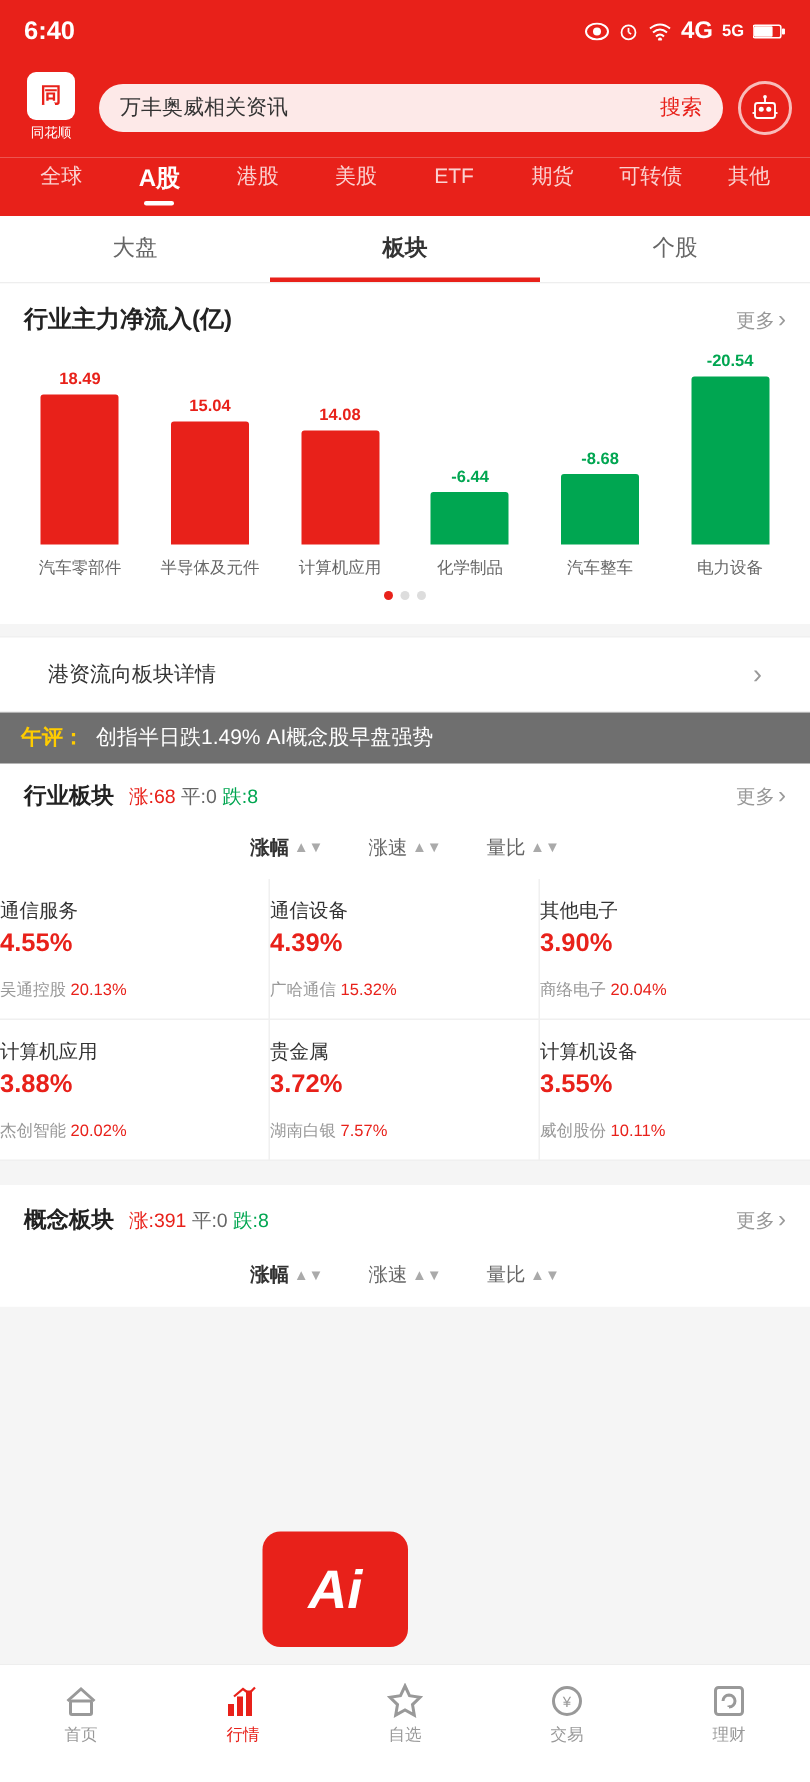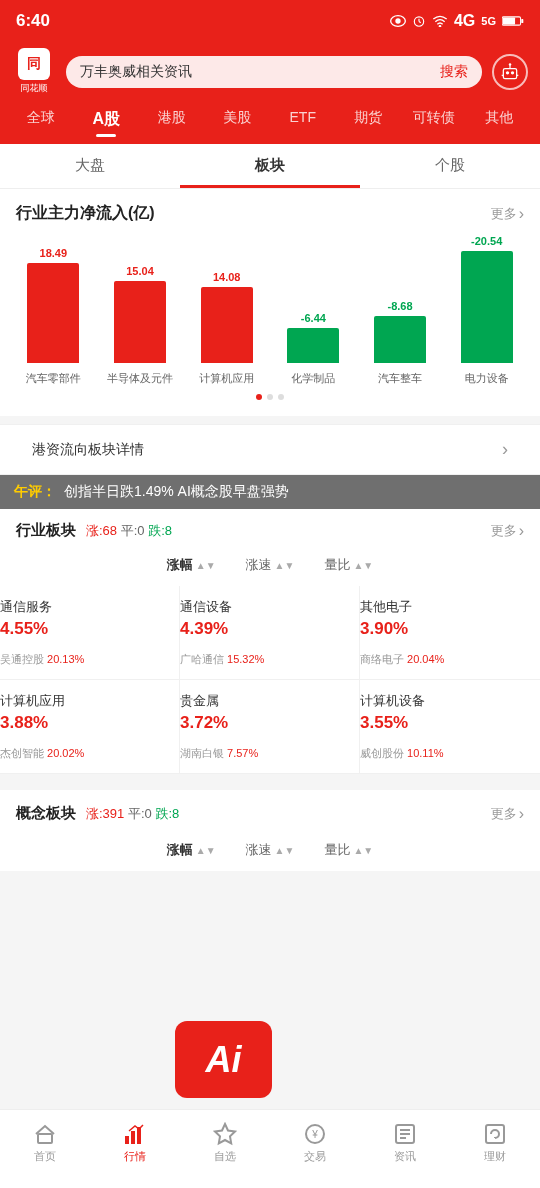--- a/index.html
+++ b/index.html
@@ -589,29 +589,20 @@
   </div>
 
   <div class="bottom-nav-item">
     <svg width="24" height="24" viewBox="0 0 24 24" fill="none" stroke="#999" stroke-width="2">
       <circle cx="12" cy="12" r="9"></circle>
       <text x="12" y="16" text-anchor="middle" fill="#999" font-size="10" stroke="none">¥</text>
     </svg>
     <span class="nav-label">交易</span>
   </div>
 
-  <div class="bottom-nav-item">
-    <svg width="24" height="24" viewBox="0 0 24 24" fill="none" stroke="#999" stroke-width="2">
-      <rect x="3" y="3" width="18" height="18" rx="2"></rect>
-      <line x1="7" y1="8" x2="17" y2="8"></line>
-      <line x1="7" y1="12" x2="17" y2="12"></line>
-      <line x1="7" y1="16" x2="13" y2="16"></line>
-    </svg>
-    <span class="nav-label">资讯</span>
-  </div>
 
   <div class="bottom-nav-item">
     <svg width="24" height="24" viewBox="0 0 24 24" fill="none" stroke="#999" stroke-width="2">
       <path d="M5 3h14a2 2 0 012 2v14a2 2 0 01-2 2H5a2 2 0 01-2-2V5a2 2 0 012-2z"></path>
       <path d="M8 12c0-2.2 1.8-4 4-4s4 1.8 4 4-1.8 4-4 4"></path>
       <path d="M12 8v1M12 15v1"></path>
     </svg>
     <span class="nav-label">理财</span>
   </div>
 </div>

